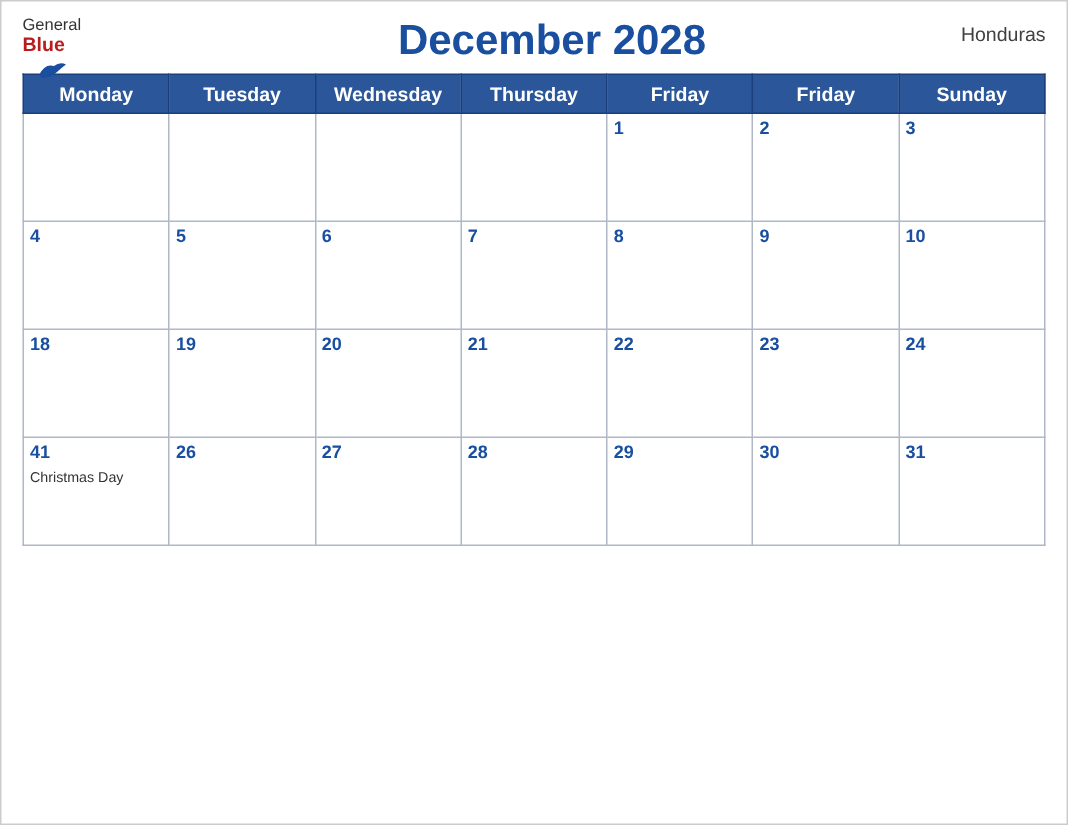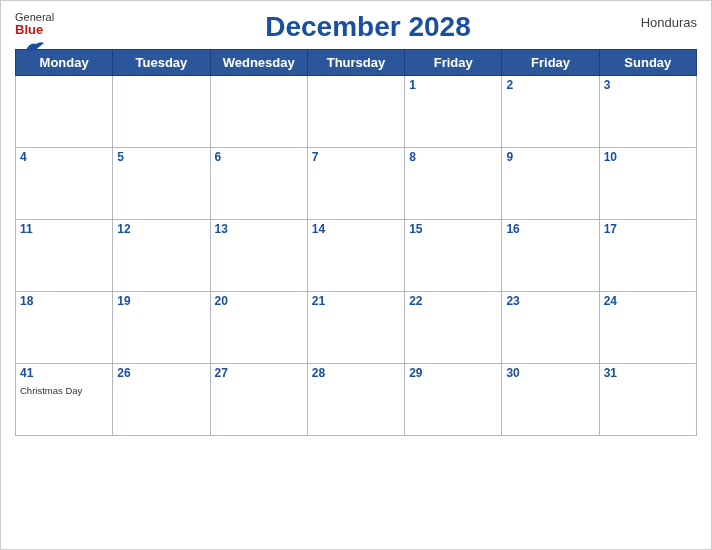--- a/index.html
+++ b/index.html
@@ -171,43 +171,20 @@
           </td>
           <td>
             <span class="day-number">9</span>
           </td>
           <td>
             <span class="day-number">10</span>
           </td>
         </tr>
         <tr>
           <td>
-            <span class="day-number">11</span>
-          </td>
-          <td>
-            <span class="day-number">12</span>
-          </td>
-          <td>
-            <span class="day-number">13</span>
-          </td>
-          <td>
-            <span class="day-number">14</span>
-          </td>
-          <td>
-            <span class="day-number">15</span>
-          </td>
-          <td>
-            <span class="day-number">16</span>
-          </td>
-          <td>
-            <span class="day-number">17</span>
-          </td>
-        </tr>
-        <tr>
-          <td>
             <span class="day-number">18</span>
           </td>
           <td>
             <span class="day-number">19</span>
           </td>
           <td>
             <span class="day-number">20</span>
           </td>
           <td>
             <span class="day-number">21</span>

